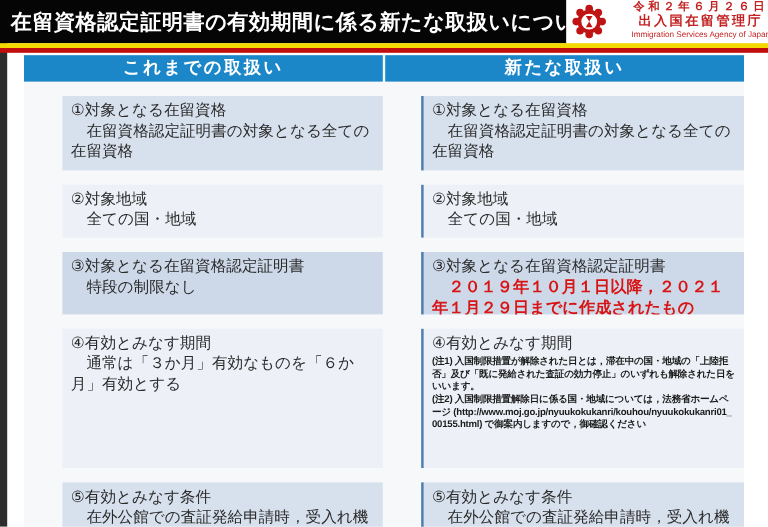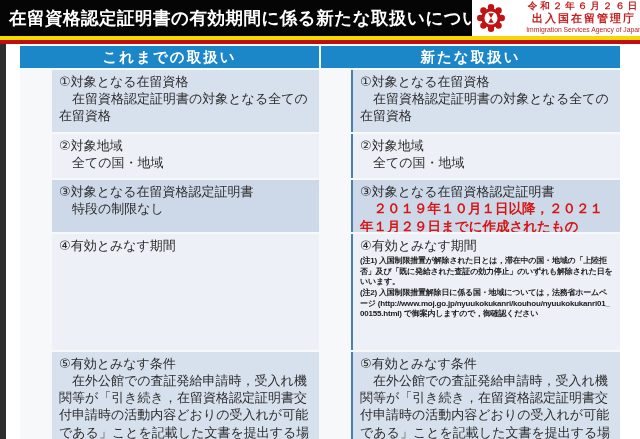--- a/index.html
+++ b/index.html
@@ -26,21 +26,21 @@
     color:var(--agency-red,#c32222);line-height:1.1;
   }
   .agency-date{font-size:9.5px;font-weight:bold;letter-spacing:3px;white-space:nowrap;}
   .agency-jp{font-size:11px;font-weight:bold;letter-spacing:2px;margin-top:1px;white-space:nowrap;}
   .agency-en{font-size:6.8px;margin-top:1px;white-space:nowrap;letter-spacing:0;}
   .strip-yellow{position:absolute;left:0;top:36px;width:640px;height:4px;background:var(--strip-yellow,#f2d900);}
   .strip-red{position:absolute;left:0;top:40px;width:640px;height:4px;background:var(--strip-red,#c00d0d);}
   
   .table{
     position:absolute;left:20px;top:46px;width:600px;height:393px;
-    display:flex;flex-direction:column;gap:2px;background:#f7f8fa;
+    display:flex;flex-direction:column;gap:12px;background:#f7f8fa;
   }
   .thead{display:flex;gap:2px;height:22px;flex:0 0 auto;}
   .th{
     flex:1 1 0;background:var(--header-blue,#1b87c9);color:#ffffff;
     font-weight:bold;font-size:14.5px;text-align:center;line-height:23px;letter-spacing:2px;
   }
   .row{display:flex;flex:0 0 auto;}
   .row.grow{flex:1 1 auto;}
   .cell{
     flex:1 1 0;box-sizing:border-box;padding:3px 7px 3px 7px;
@@ -126,20 +126,21 @@
     </div>
     <div class="cell right-cell">
       <div>③対象となる在留資格認定証明書</div>
       <div class="alert">　２０１９年１０月１日以降，２０２１年１月２９日までに作成されたもの</div>
     </div>
   </div>
 
   <div class="row r4">
     <div class="cell">
       <div>④有効とみなす期間</div>
+      <div>　通常は「３か月」有効なものを「６か月」有効とする</div>
     </div>
     <div class="cell right-cell">
       <div>④有効とみなす期間</div>
       <div class="notes">
         <div>(注1) 入国制限措置が解除された日とは，滞在中の国・地域の「上陸拒否」及び「既に発給された査証の効力停止」のいずれも解除された日をいいます。</div>
         <div>(注2) 入国制限措置解除日に係る国・地域については，法務省ホームページ (http://www.moj.go.jp/nyuukokukanri/kouhou/nyuukokukanri01_00155.html) で御案内しますので，御確認ください</div>
       </div>
     </div>
   </div>
 

